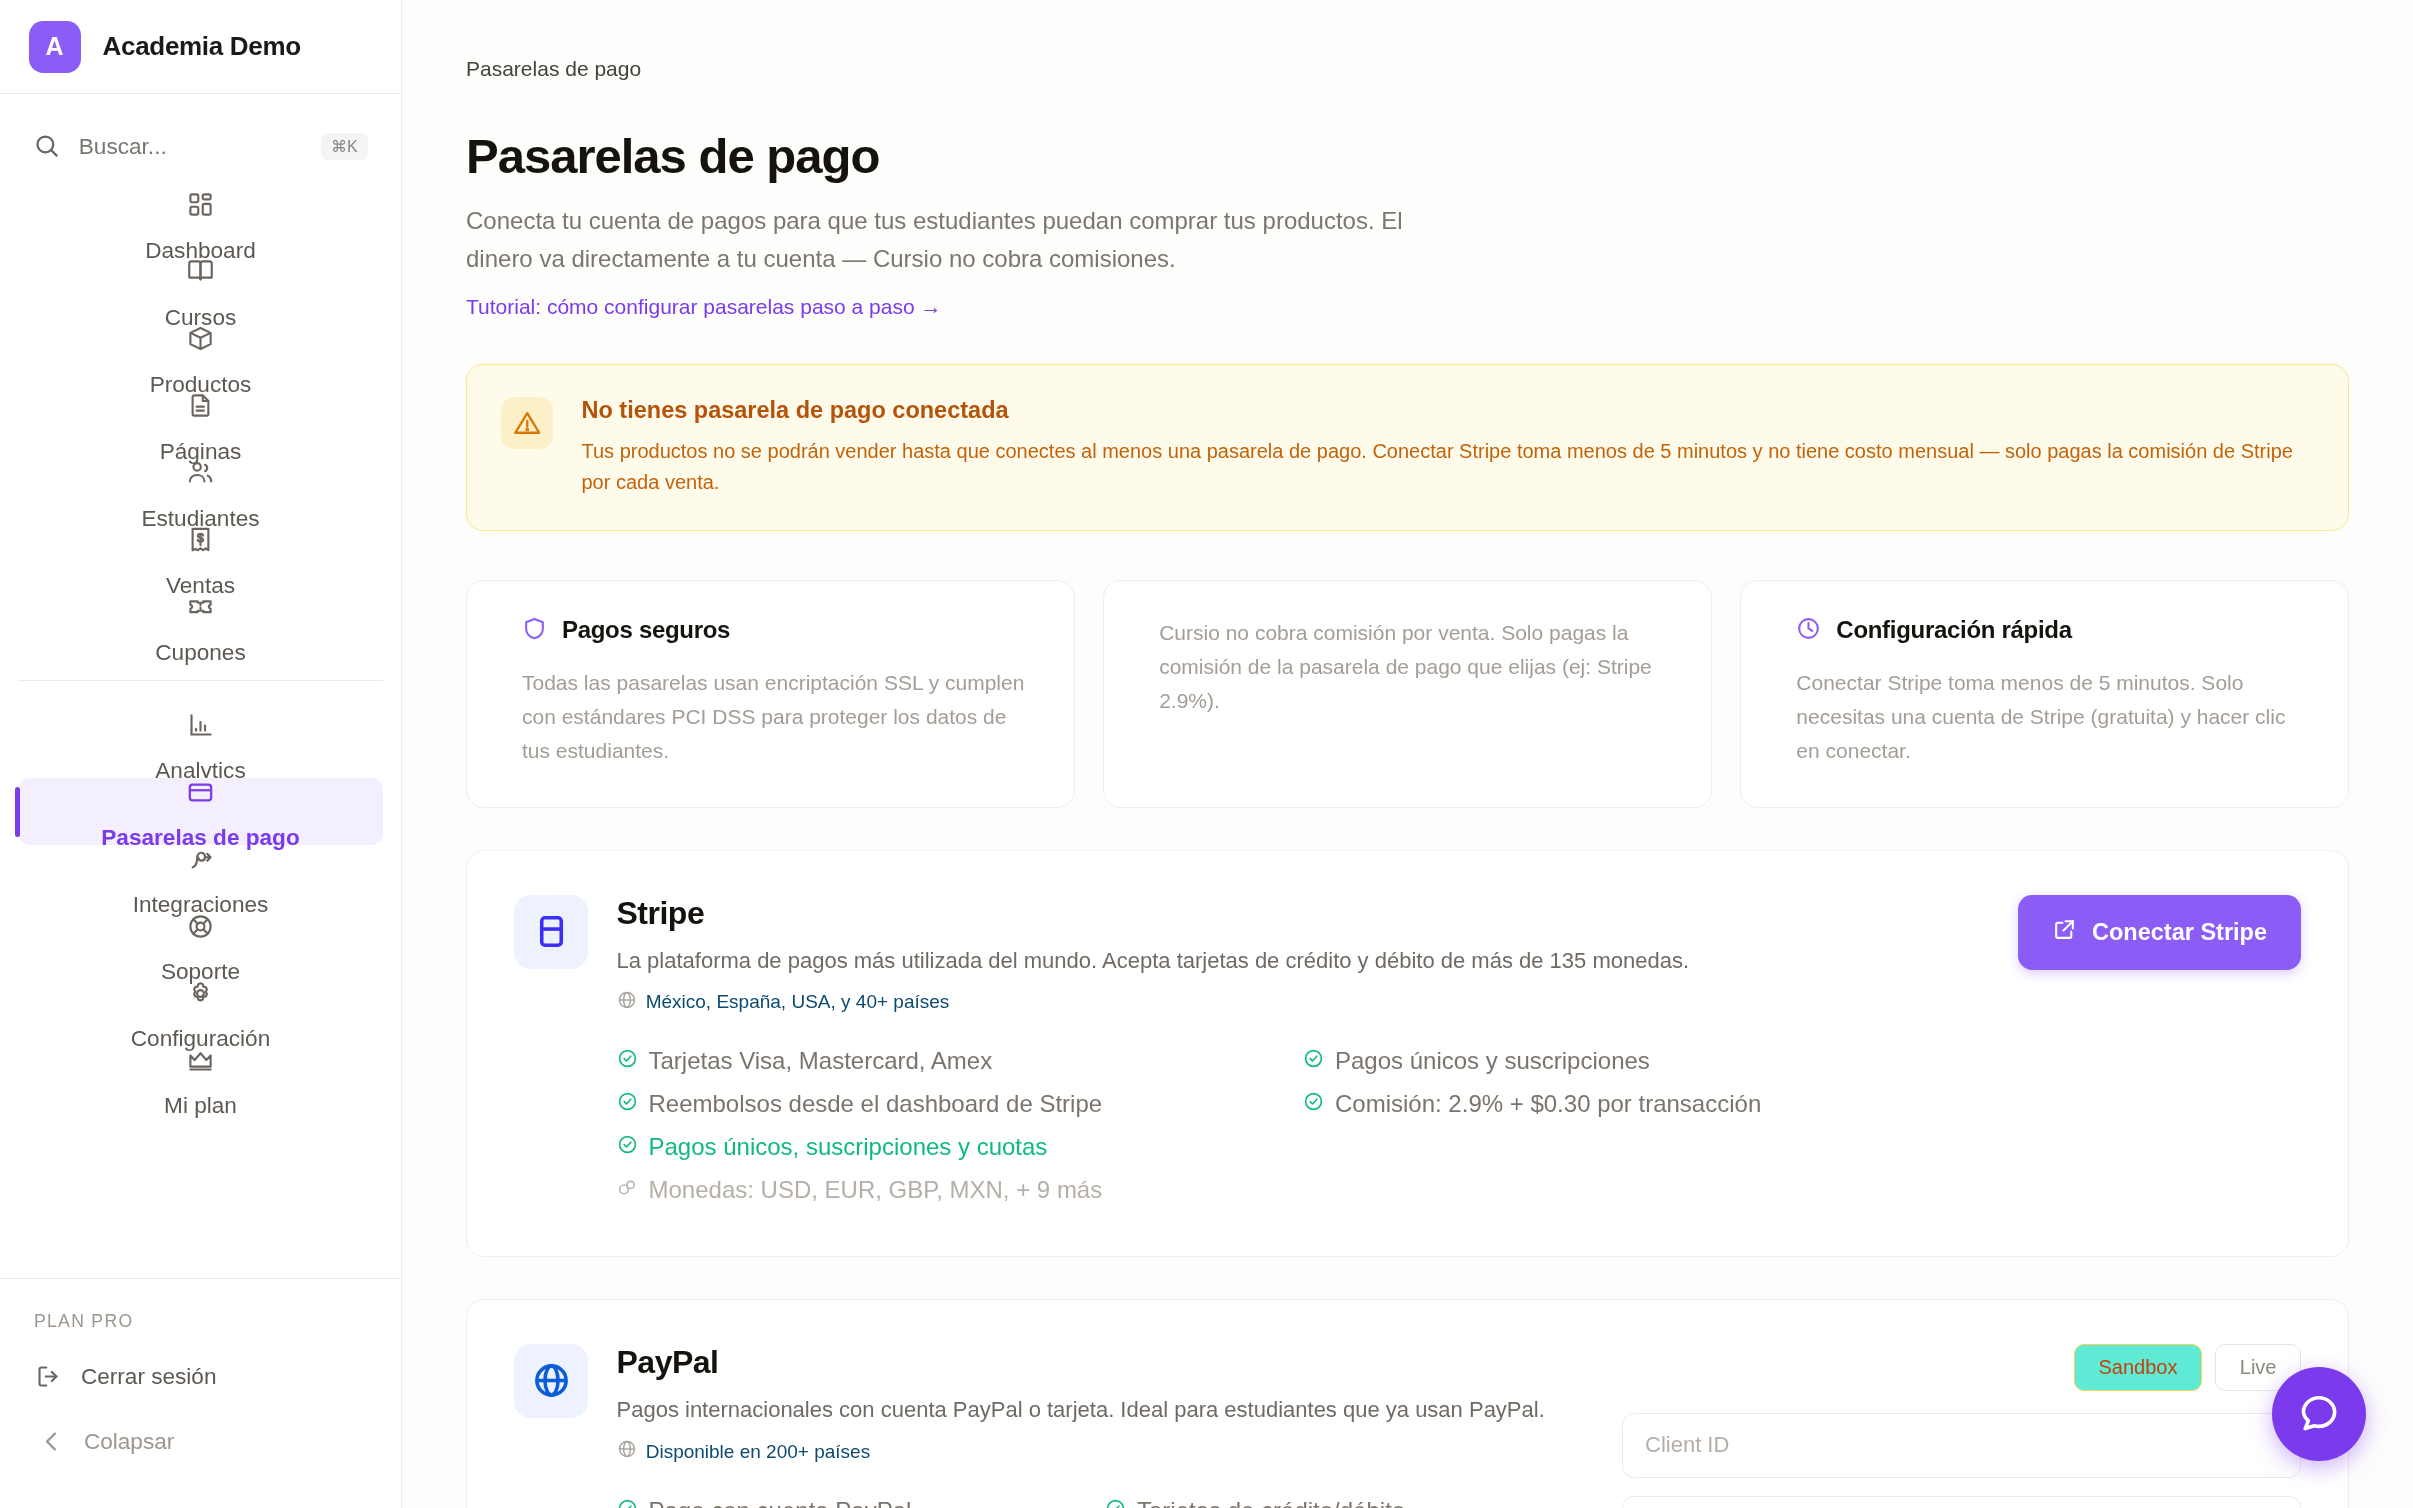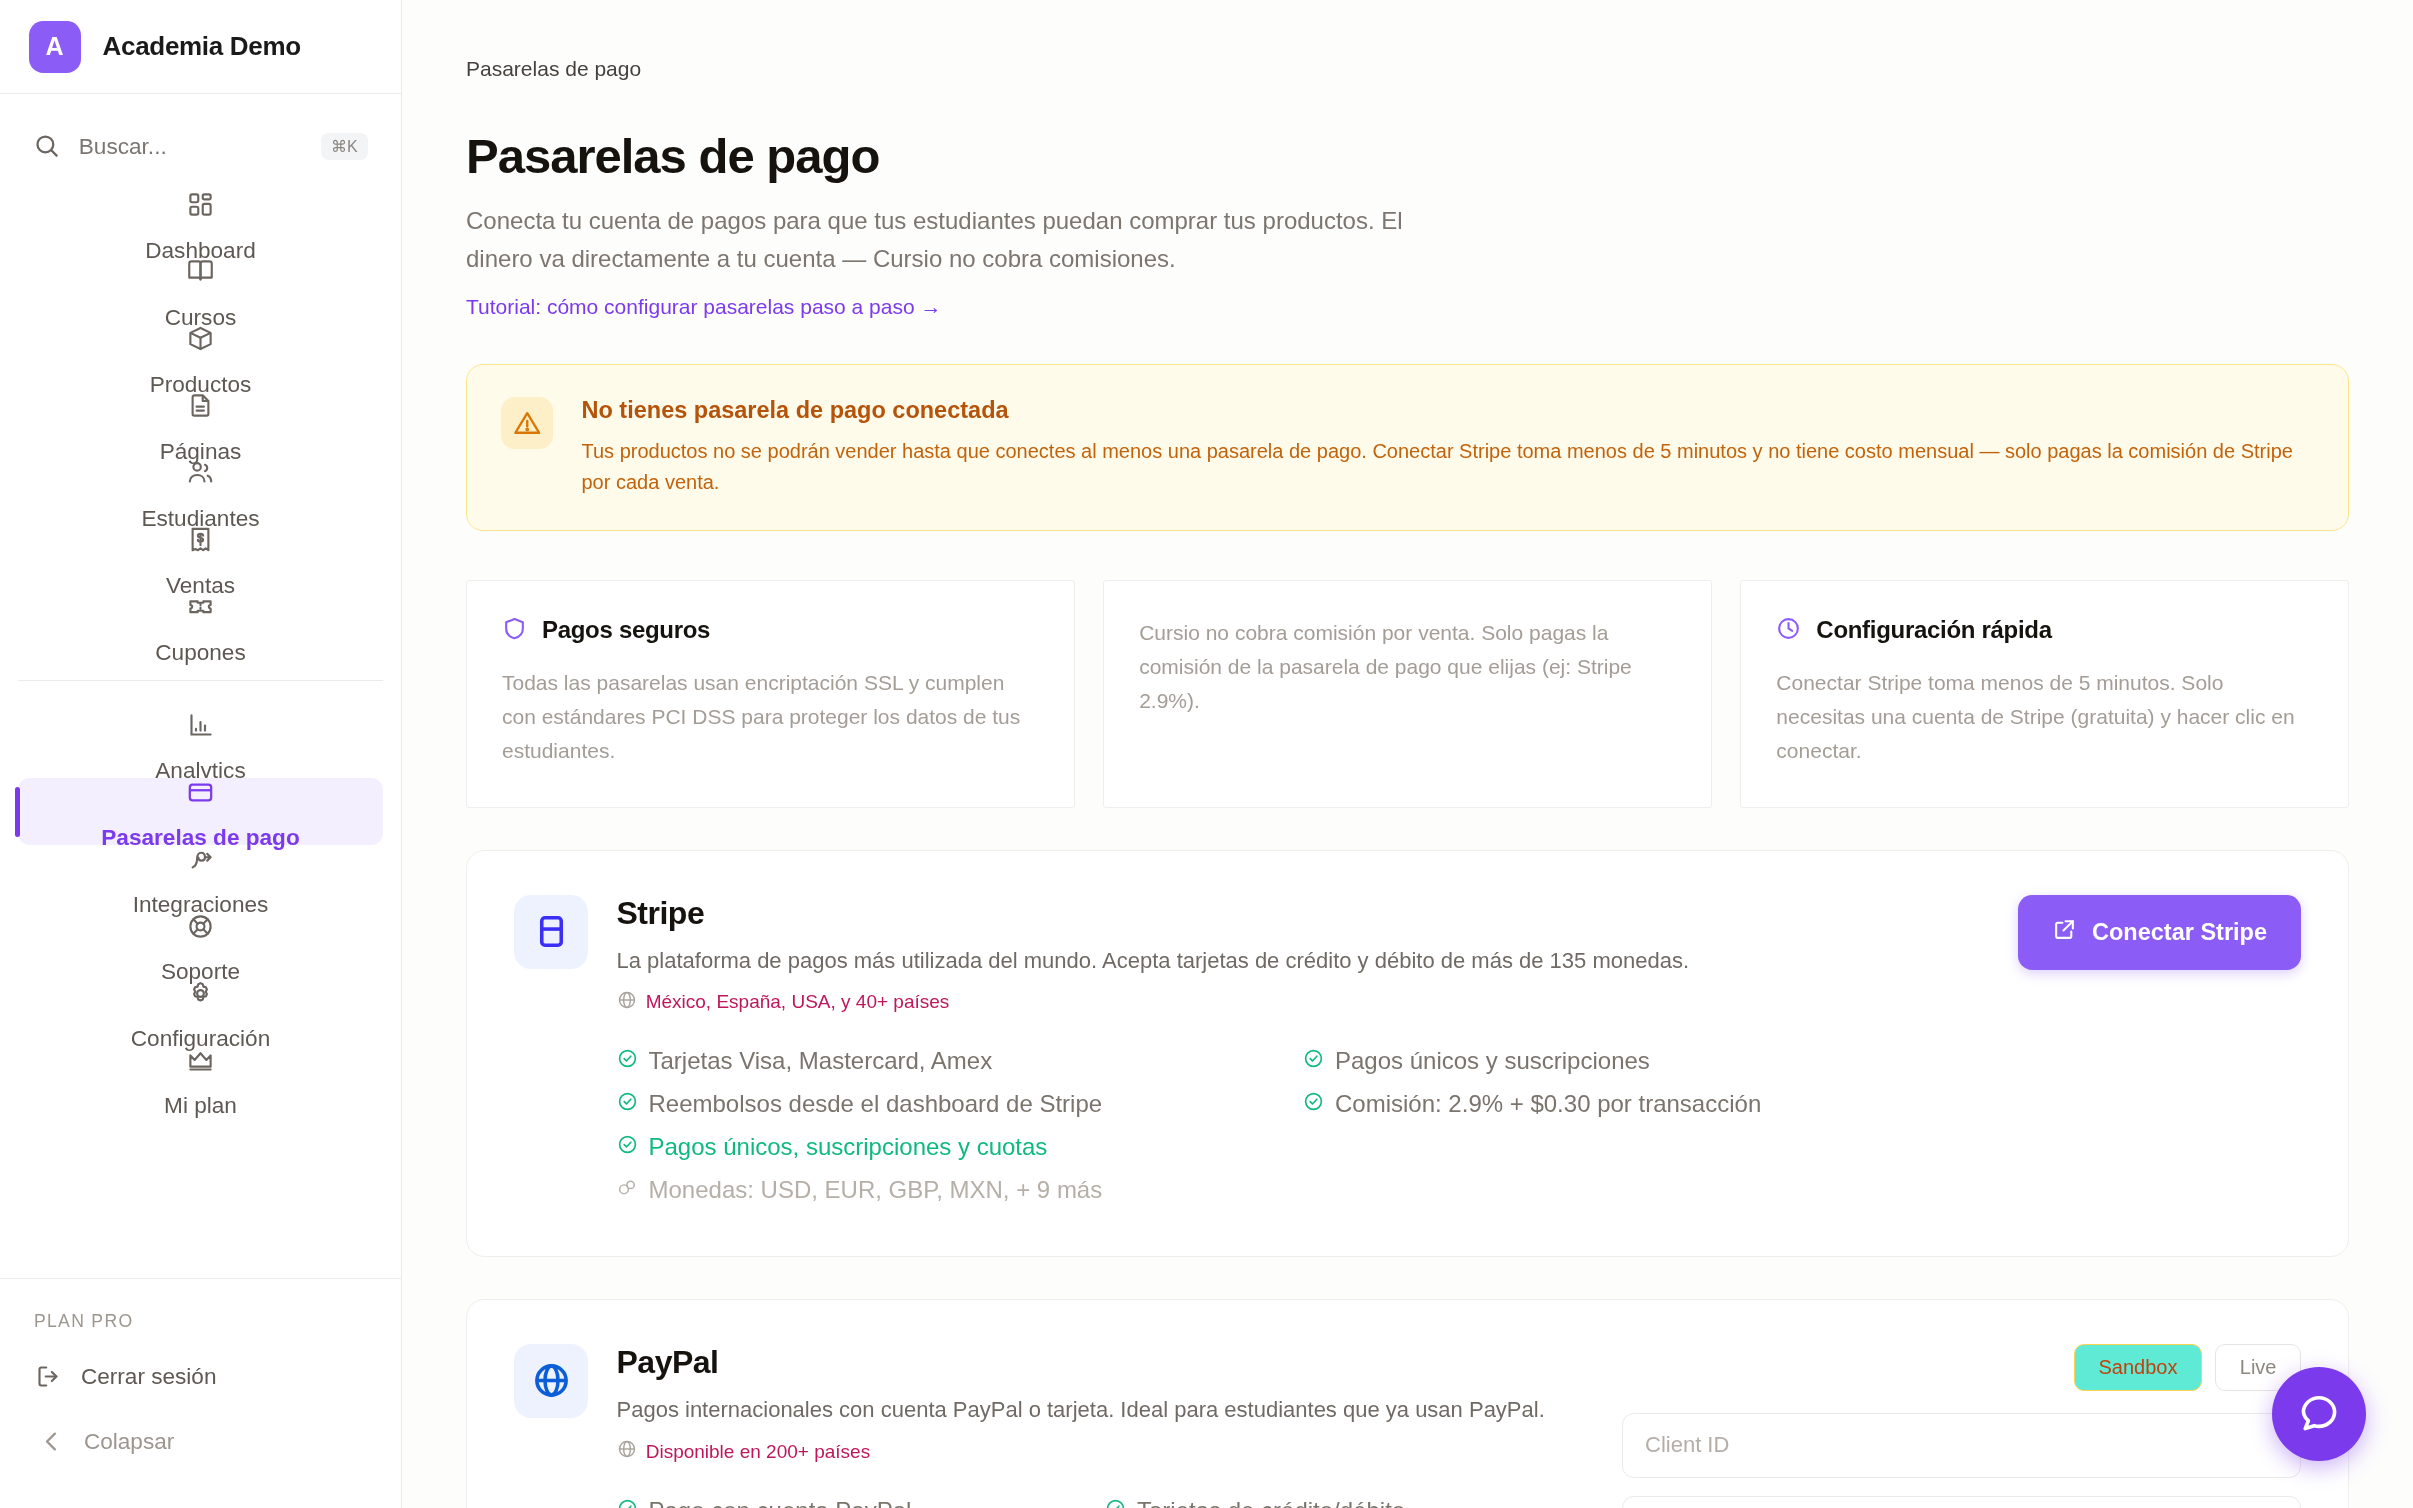--- a/index.html
+++ b/index.html
@@ -111,21 +111,21 @@
     display: flex; align-items: center; justify-content: center;
   }
   .alert-icon svg { width: 28.5px; height: 28.5px; }
   .alert-title { font-size: 23.5px; font-weight: 700; color: #b45309; margin-bottom: 11.7px; }
   .alert-body { font-size: 20px; line-height: 1.55; color: #c2630c; max-width: 1760px; }
 
   
   .features { display: flex; gap: 28.5px; margin-top: 49px; }
   .fcard {
     flex: 1; background: #fff; border: 1.7px solid #eeeeec;
-    border-radius: 3px; padding: 35px 35px 39px 35px;
+    border-radius: 18px; padding: 35px 35px 39px 55px;
     min-height: 226px;
   }
   .fcard-head { display: flex; align-items: center; gap: 15px; margin-bottom: 22px; }
   .fcard-head svg { width: 25px; height: 25px; flex: 0 0 25px; }
   .fcard-title { font-size: 24px; font-weight: 700; color: #16130f; letter-spacing: -0.3px; }
   .fcard-text { font-size: 21px; line-height: 1.62; color: #a39d96; }
 
   
   .gateway {
     margin-top: 42px; background: #fff;
@@ -135,21 +135,21 @@
   }
   .gw-logo {
     width: 74px; height: 74px; border-radius: 17px;
     background: #eef2ff; flex: 0 0 74px;
     display: flex; align-items: center; justify-content: center;
   }
   .gw-logo svg { width: 39px; height: 39px; }
   .gw-body { flex: 1; min-width: 0; }
   .gw-name { font-size: 32px; font-weight: 700; color: #16130f; letter-spacing: -0.5px; margin-bottom: 11.7px; }
   .gw-desc { font-size: 22px; color: #6f6a64; line-height: 1.5; margin-bottom: 13.4px; }
-  .gw-meta { font-size: 19px; color: #be185d; display: flex; align-items: center; gap: 9.2px; margin-bottom: 25px; }
+  .gw-meta { font-size: 19px; color: #0c4a6e; display: flex; align-items: center; gap: 9.2px; margin-bottom: 25px; }
   .gw-meta svg { width: 20px; height: 20px; flex: 0 0 20px; }
 
   .gw-feats { display: flex; flex-wrap: wrap; }
   .gw-feat {
     width: 50%; display: flex; align-items: center; gap: 11px;
     font-size: 24px; color: #7a746d; padding: 7.5px 0;
   }
   .gw-feat svg { width: 21px; height: 21px; flex: 0 0 21px; }
   .gw-feat.green { color: #10b981; }
   .gw-feat.dim { color: #b5afa8; }

